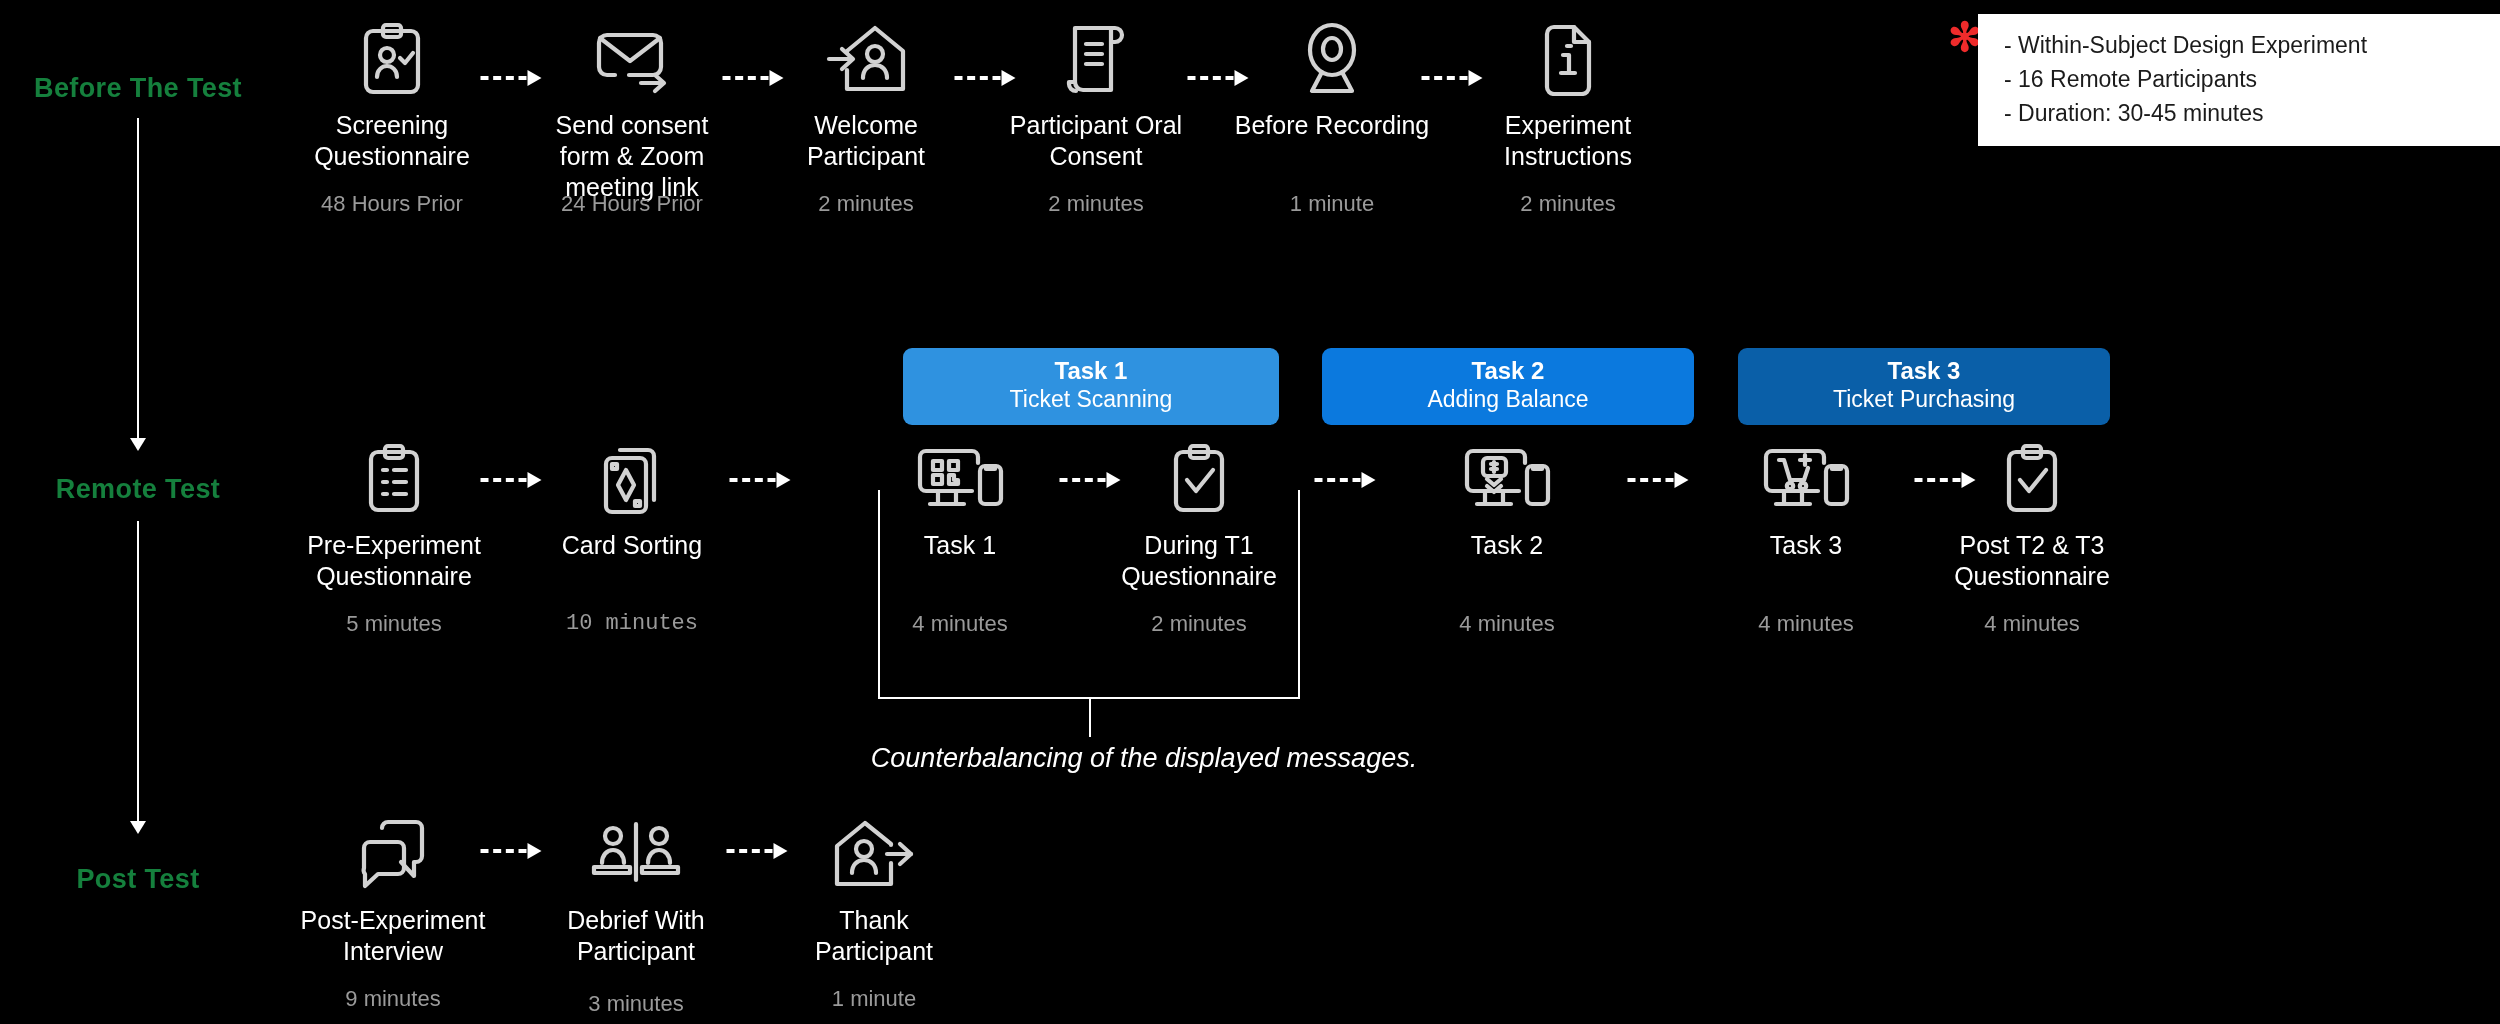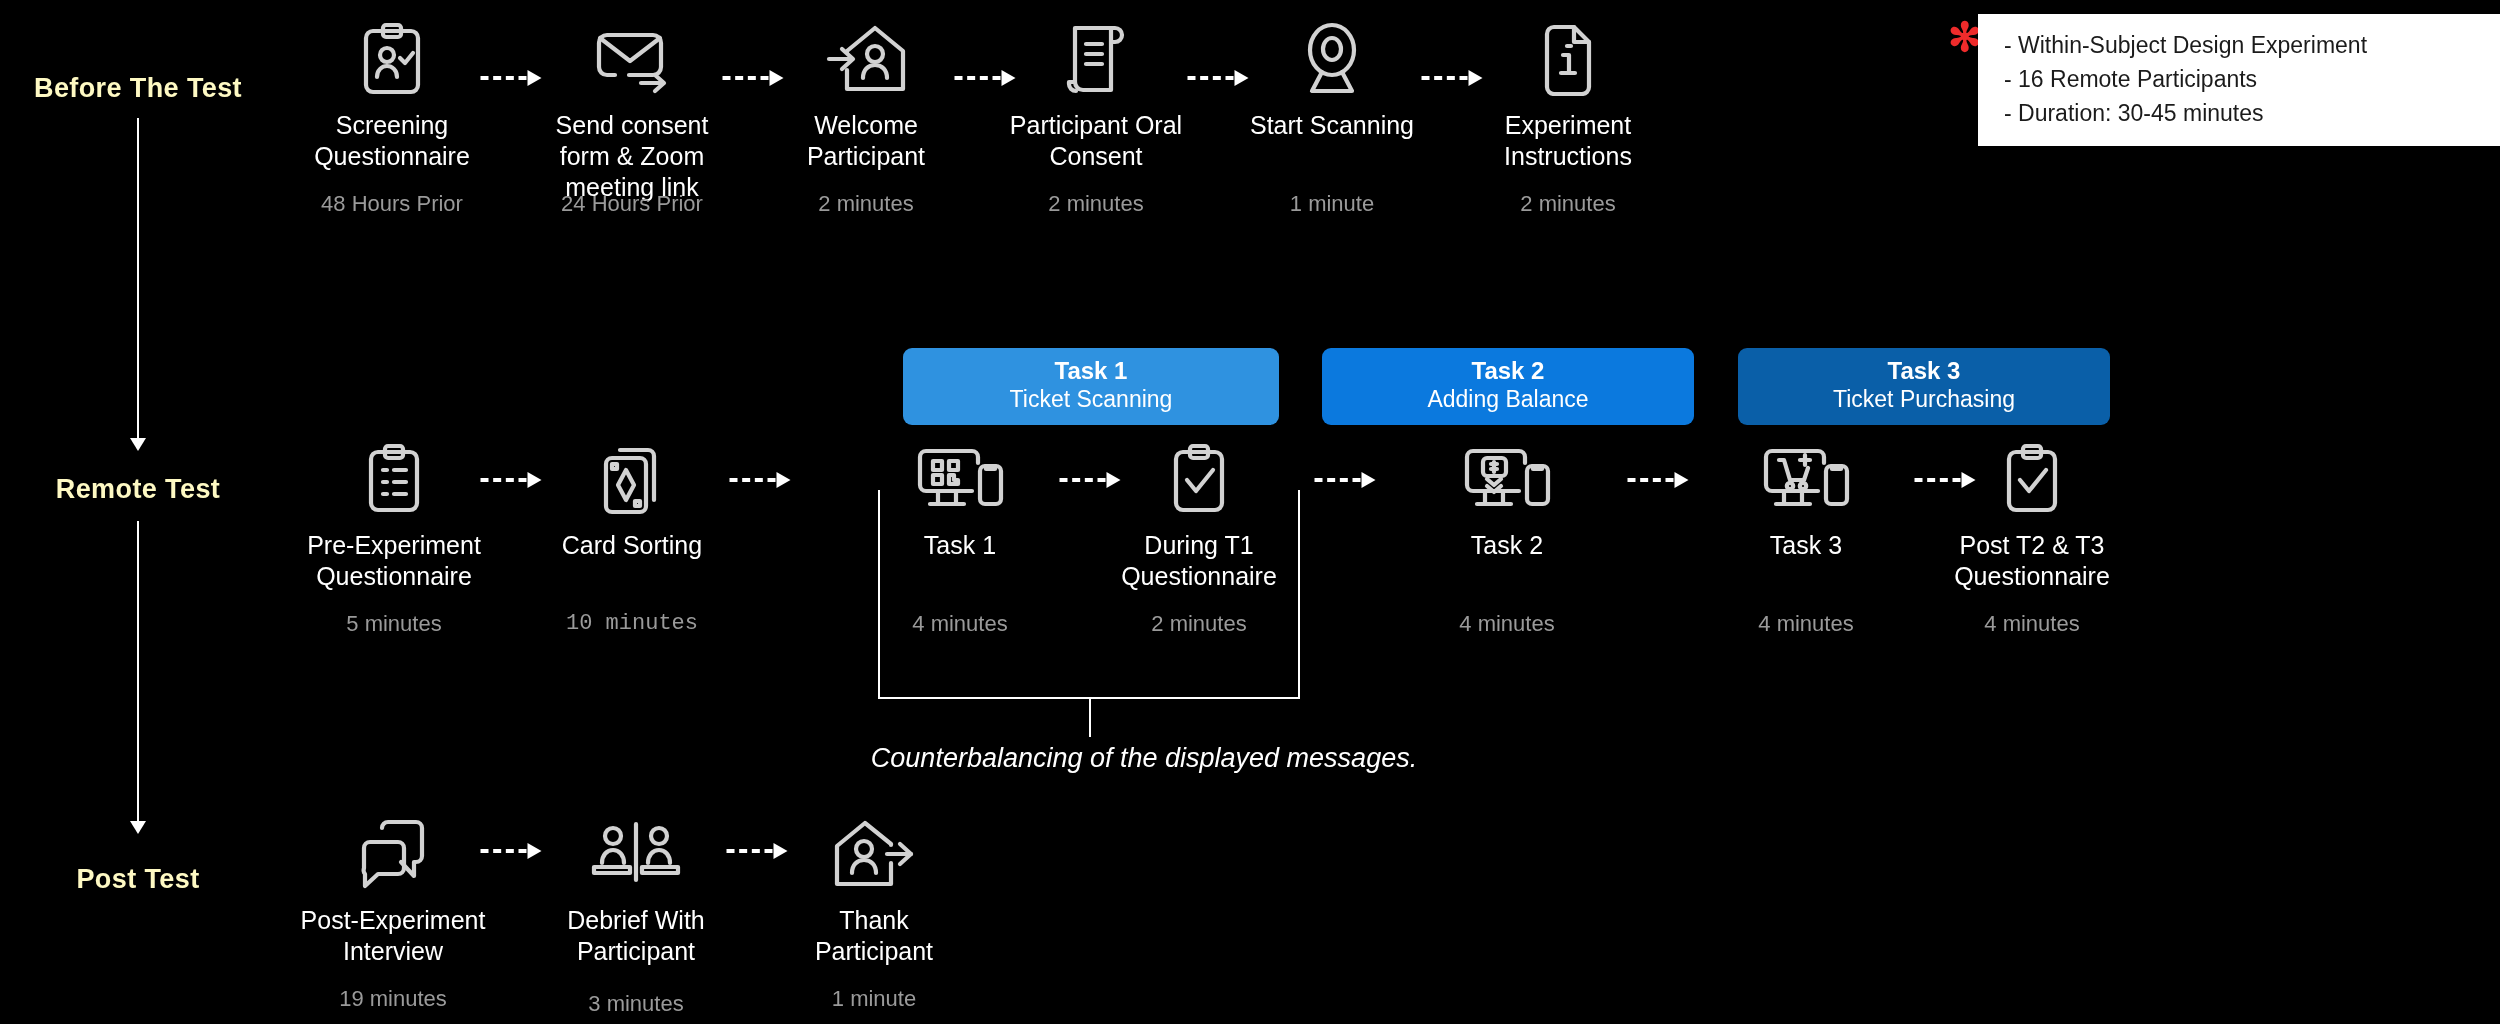--- a/index.html
+++ b/index.html
@@ -6,21 +6,21 @@
   body {
     width:2500px; height:1024px;
     font-family:"Liberation Sans", sans-serif;
     color:#fff; overflow:hidden; position:relative;
   }
   .canvas { position:absolute; inset:0; }
 
   
   .phase-label{
     position:absolute; font-weight:bold; font-size:27px; letter-spacing:.4px;
-    color:#fef9c3; white-space:nowrap; transform:translate(-50%,-50%);
+    color:#15803d; white-space:nowrap; transform:translate(-50%,-50%);
   }
 
   
   .spine{ position:absolute; width:2px; background:#ffffff; }
   .spine-head{
     position:absolute; width:0; height:0;
     border-left:8px solid transparent; border-right:8px solid transparent;
     border-top:13px solid #ffffff; transform:translateX(-50%);
   }
 
@@ -174,21 +174,21 @@
     </div>
 
   <div class="step" style="left:1332px; top:20px;">
     <div class="icon">
       <svg width="66" height="74" viewBox="0 0 66 74" fill="none" stroke="#d2d2d2" stroke-width="4.2" stroke-linecap="round" stroke-linejoin="round">
         <ellipse cx="33" cy="28" rx="22" ry="25"></ellipse>
         <ellipse cx="33" cy="27" rx="9" ry="11"></ellipse>
         <path d="M23 50L13 69h40L43 50"></path>
       </svg>
     </div>
-    <div class="title">Start Scanning</div>
+    <div class="title">Before Recording</div>
     <div class="dur" style="margin-top:50px;">1 minute</div>
   </div>
   <div class="conn" style="left:1452px; top:78px;">
       <div class="dash"></div>
       <div class="head"></div>
     </div>
 
   <div class="step" style="left:1568px; top:20px;">
     <div class="icon">
       <svg width="62" height="74" viewBox="0 0 62 74" fill="none" stroke="#d2d2d2" stroke-width="4.2" stroke-linecap="round" stroke-linejoin="round">
@@ -350,21 +350,21 @@
 
   <div class="step" style="left:393px; top:815px;">
     <div class="icon">
       <svg width="74" height="72" viewBox="0 0 74 72" fill="none" stroke="#d2d2d2" stroke-width="4.2" stroke-linecap="round" stroke-linejoin="round">
         <path d="M26 10a6 6 0 016-6h28a6 6 0 016 6v28a6 6 0 01-6 6h-2v14l-13-14"></path>
         <path d="M8 30a6 6 0 016-6h28a6 6 0 016 6v20a6 6 0 01-6 6H22L9 68V56a6 6 0 01-1-6z"></path>
       </svg>
     </div>
     <div class="title">Post-Experiment
 Interview</div>
-    <div class="dur" style="margin-top:19px;">19 minutes</div>
+    <div class="dur" style="margin-top:19px;">9 minutes</div>
   </div>
   <div class="conn" style="left:511px; top:851px;">
       <div class="dash"></div>
       <div class="head"></div>
     </div>
 
   <div class="step" style="left:636px; top:815px;">
     <div class="icon">
       <svg width="90" height="72" viewBox="0 0 90 72" fill="none" stroke="#d2d2d2" stroke-width="4.2" stroke-linecap="round" stroke-linejoin="round">
         <circle cx="22" cy="18" r="8"></circle>

